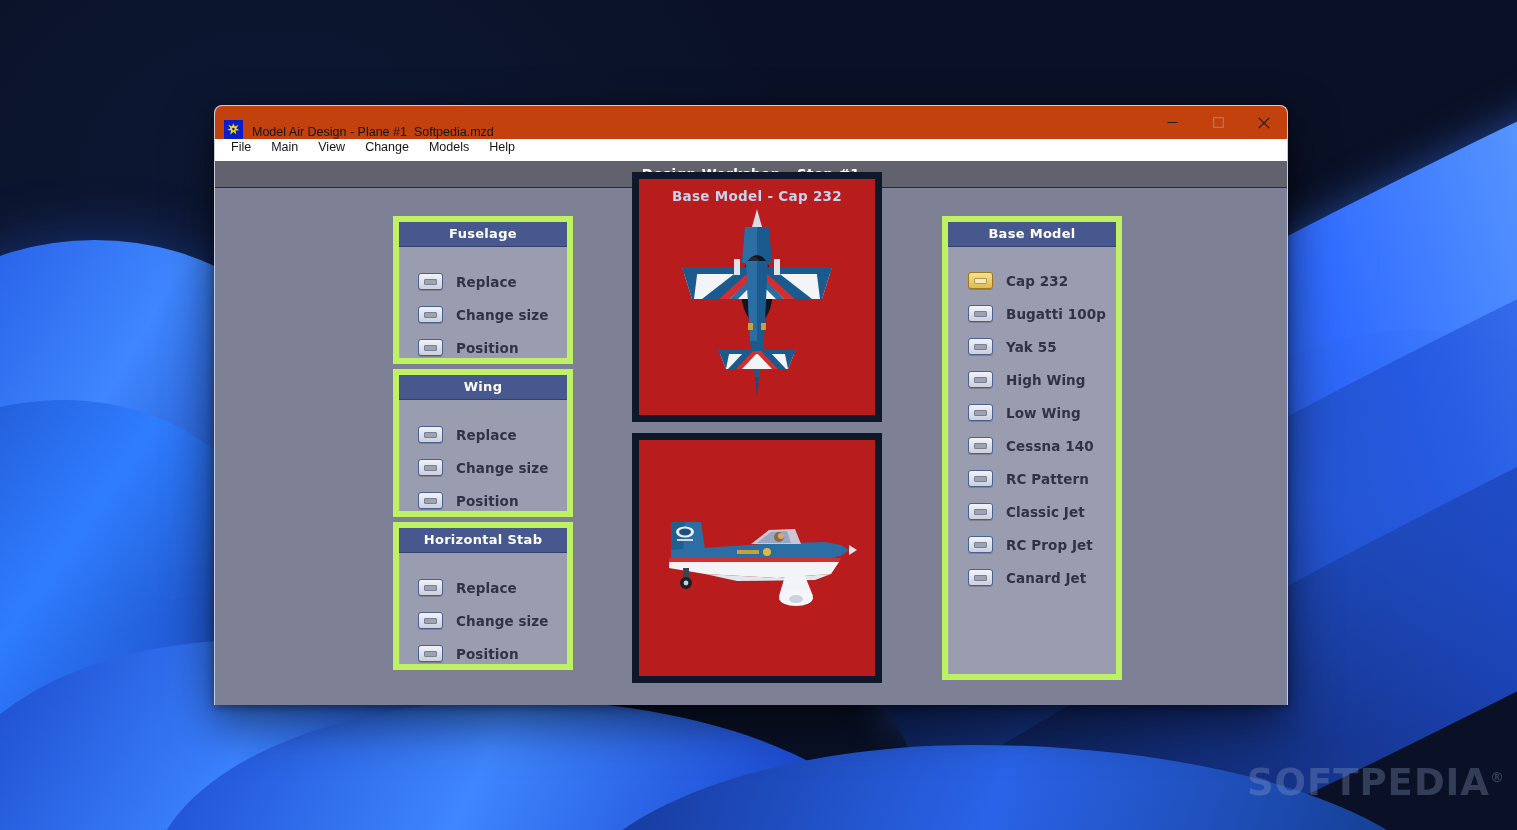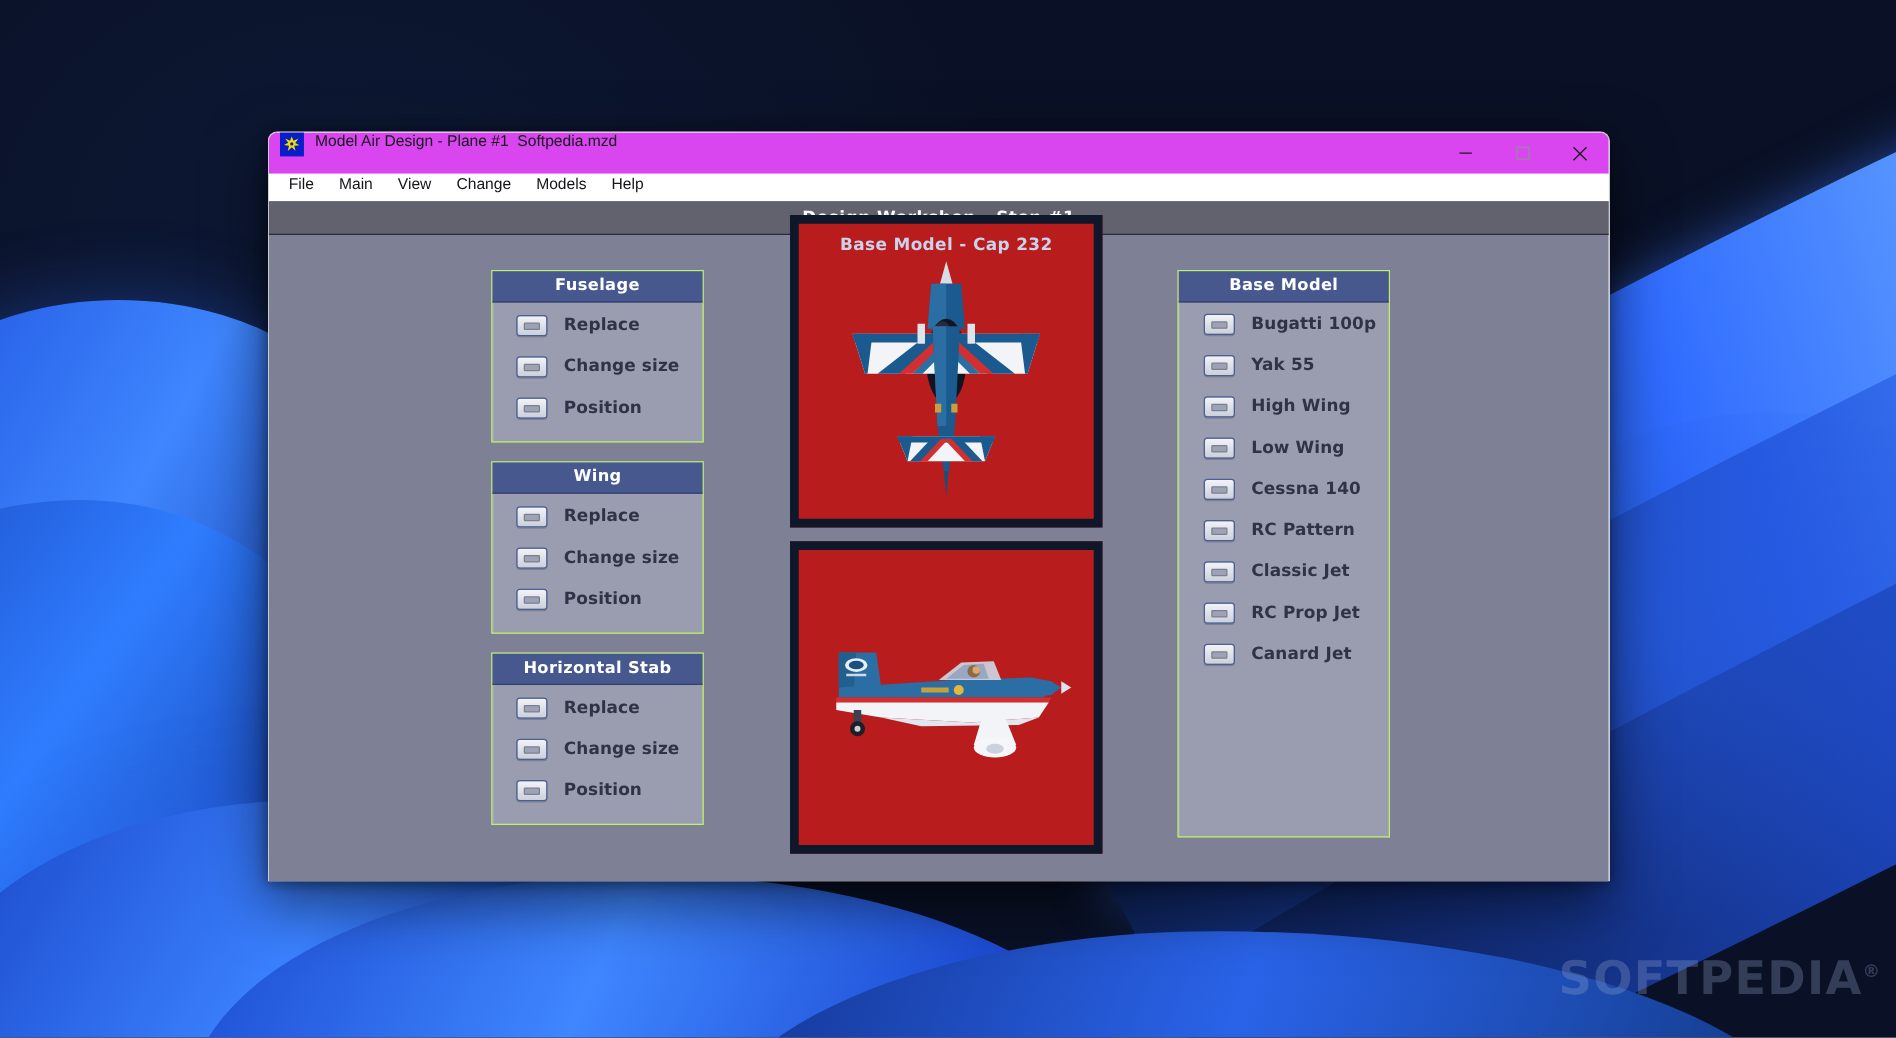--- a/index.html
+++ b/index.html
@@ -25,21 +25,21 @@
   #sp-mark{position:absolute;right:12px;bottom:26px;font-size:37px;letter-spacing:1px;
     font-weight:700;color:rgba(150,165,205,.30);font-family:"DejaVu Sans","Liberation Sans",sans-serif;}
   #sp-mark sup{font-size:14px;vertical-align:super;}
 
   
   #window{position:absolute;left:214px;top:105px;width:1072px;height:599px;
     background:#ffffff;border-radius:8px 8px 0 0;
     box-shadow:0 18px 48px rgba(0,0,0,.55),0 2px 10px rgba(0,0,0,.4);
     overflow:hidden;border:1px solid #c9ccd4;border-bottom:none;}
 
-  #titlebar{height:33px;background:#d946ef;display:flex;align-items:flex-start;padding-left:9px;}
+  #titlebar{height:33px;background:#c2410c;display:flex;align-items:flex-end;padding-left:9px;}
   #app-icon{width:17px;height:17px;background:#0a1ec8;border:1px solid #0a1ec8;
     position:relative;flex:0 0 auto;}
   #app-icon svg{position:absolute;left:0;top:0;}
   #title-text{margin-left:9px;font-size:12.5px;color:#15161a;white-space:pre;
     font-family:"Liberation Sans","DejaVu Sans",sans-serif;}
   #wincontrols{margin-left:auto;display:flex;height:33px;}
   .wc{width:46px;height:33px;display:flex;align-items:center;justify-content:center;}
   .wc svg{display:block;}
 
   #menubar{height:22px;background:#fff;display:flex;align-items:flex-start;
@@ -52,27 +52,27 @@
   #client{height:544px;background:#7e8096;position:relative;}
 
   #step-bar{height:26px;background:#62626e;display:flex;align-items:center;
     justify-content:center;border-bottom:1px solid #2a2b33;}
   #step-bar span{color:#fff;font-weight:700;font-size:13.5px;letter-spacing:.4px;}
 
   #workspace{position:relative;height:518px;}
 
   
   .panel{position:absolute;background:#9a9cb0;
-    border:1px solid #bef264;box-shadow:1px 1px 0 rgba(255,255,255,.12) inset;}
+    border:6px solid #bef264;box-shadow:1px 1px 0 rgba(255,255,255,.12) inset;}
   .panel-head{background:#47588f;color:#fff;font-weight:700;font-size:13px;
     text-align:center;padding:4px 0 5px;letter-spacing:.3px;
     border-bottom:1px solid #33406c;}
   .panel-body{padding:10px 0 10px 0;}
 
-  .opt-row{display:flex;align-items:flex-start;height:33px;padding-left:19px;}
+  .opt-row{display:flex;align-items:flex-end;height:33px;padding-left:19px;}
   .mini-btn{width:23px;height:15px;border-radius:3px;border:1px solid #4a6091;
     background:linear-gradient(#f2f3f7,#ccd0dc);
     display:flex;align-items:center;justify-content:center;flex:0 0 auto;
     box-shadow:0 1px 0 rgba(0,0,0,.18);}
   .mini-btn i{display:block;width:11px;height:4px;background:#9ea3b4;
     border:1px solid #7a8093;border-radius:1px;}
   .mini-btn.sel{border-color:#9c7a22;background:linear-gradient(#f7e08f,#e0ba52);}
   .mini-btn.sel i{background:#f4e9bd;border-color:#b39a4e;}
   .opt-label{margin-left:13px;font-size:13.5px;font-weight:700;color:#2f3344;
     letter-spacing:.1px;}
@@ -348,20 +348,26 @@
             <circle cx="122" cy="64" r="4" fill="#e3b63c"></circle>
           </svg>
         </div>
       </div>
 
       <div class="panel" id="list-panel" data-interactable="false">
         <div class="panel-head" data-interactable="false">Base Model</div>
         <div class="panel-body" data-interactable="false">
 
           <div class="opt-row" data-interactable="true">
+            <div class="mini-btn sel" data-interactable="true">
+                <i></i>
+              </div>
+            <div class="opt-label" data-interactable="false">Cap 232</div>
+          </div>
+          <div class="opt-row" data-interactable="true">
             <div class="mini-btn" data-interactable="true">
                 <i></i>
               </div>
             <div class="opt-label" data-interactable="false">Bugatti 100p</div>
           </div>
           <div class="opt-row" data-interactable="true">
             <div class="mini-btn" data-interactable="true">
                 <i></i>
               </div>
             <div class="opt-label" data-interactable="false">Yak 55</div>

